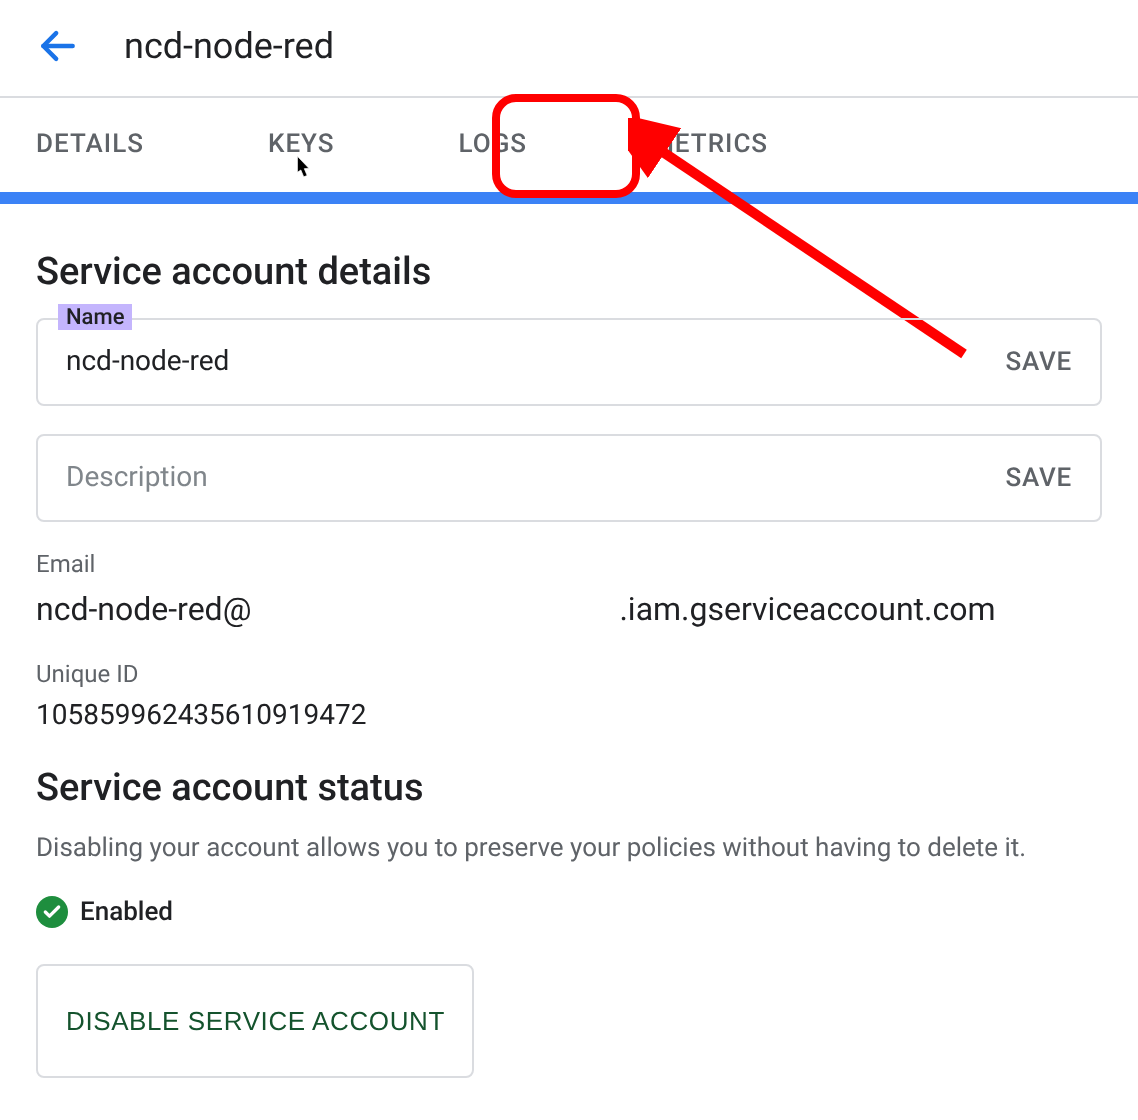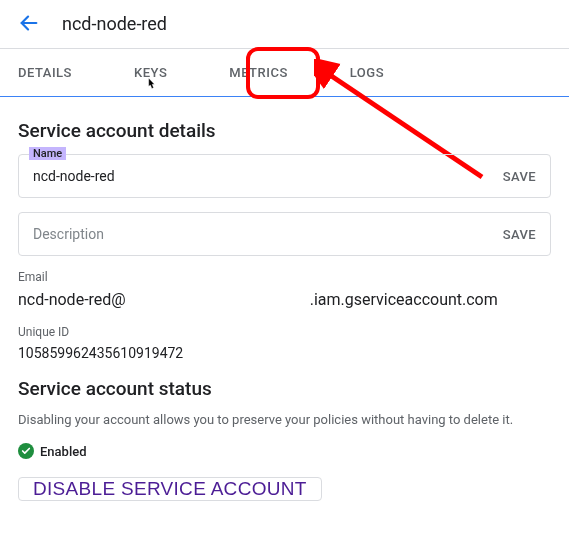--- a/index.html
+++ b/index.html
@@ -22,21 +22,21 @@
     align-items: center;
     cursor: pointer;
   }
   .page-title {
     font-size: 18px;
     color: #202124;
   }
   .tabs {
     display: flex;
     border-top: 1px solid #dadce0;
-    border-bottom: 1px solid #3b82f6;
+    border-bottom: 6px solid #3b82f6;
     padding: 0 18px;
     position: relative;
   }
   .tab {
     padding: 16px 0;
     margin-right: 62px;
     font-size: 13px;
     font-weight: 500;
     letter-spacing: 0.5px;
     color: #5f6368;
@@ -133,25 +133,25 @@
     justify-content: center;
     margin-right: 6px;
   }
   .status-text {
     font-size: 13px;
     font-weight: 500;
   }
   .disable-btn {
     border: 1px solid #dadce0;
     background: #fff;
-    color: #4c1d95;
-    font-size: 19px;
+    color: #14532d;
+    font-size: 13px;
     font-weight: 500;
     letter-spacing: 0.3px;
-    padding: 0 14px;
+    padding: 20px 14px;
     border-radius: 4px;
     cursor: pointer;
   }
   .annotation-box {
     position: absolute;
     border: 4px solid #ff0000;
     border-radius: 12px;
     pointer-events: none;
   }
   .annotation-arrow {
@@ -175,22 +175,22 @@
 <div class="tabs">
   <div class="tab">DETAILS</div>
   <div class="tab" style="position:relative;">
     <span>KEYS</span>
     <span class="cursor-icon">
       <svg width="14" height="16" viewBox="0 0 24 28">
         <path d="M8 2 v14 l3 -2 l2.5 6 l3 -1.2 l-2.5 -6 l4 -0.3 Z" fill="#000" stroke="#fff" stroke-width="0.6"></path>
       </svg>
     </span>
   </div>
+  <div class="tab">LOGS</div>
   <div class="tab">METRICS</div>
-  <div class="tab">LOGS</div>
 
   <div class="annotation-box" style="left:246px; top:-2px; width:74px; height:52px;"></div>
   <svg class="annotation-arrow" style="left:314px; top:10px;" width="180" height="130">
     <defs>
       <marker id="ah" markerWidth="10" markerHeight="10" refX="2" refY="3" orient="auto">
         <path d="M0,0 L0,6 L8,3 Z" fill="#ff0000"></path>
       </marker>
     </defs>
     <line x1="168" y1="118" x2="10" y2="12" stroke="#ff0000" stroke-width="5" marker-end="url(#ah)"></line>
   </svg>

